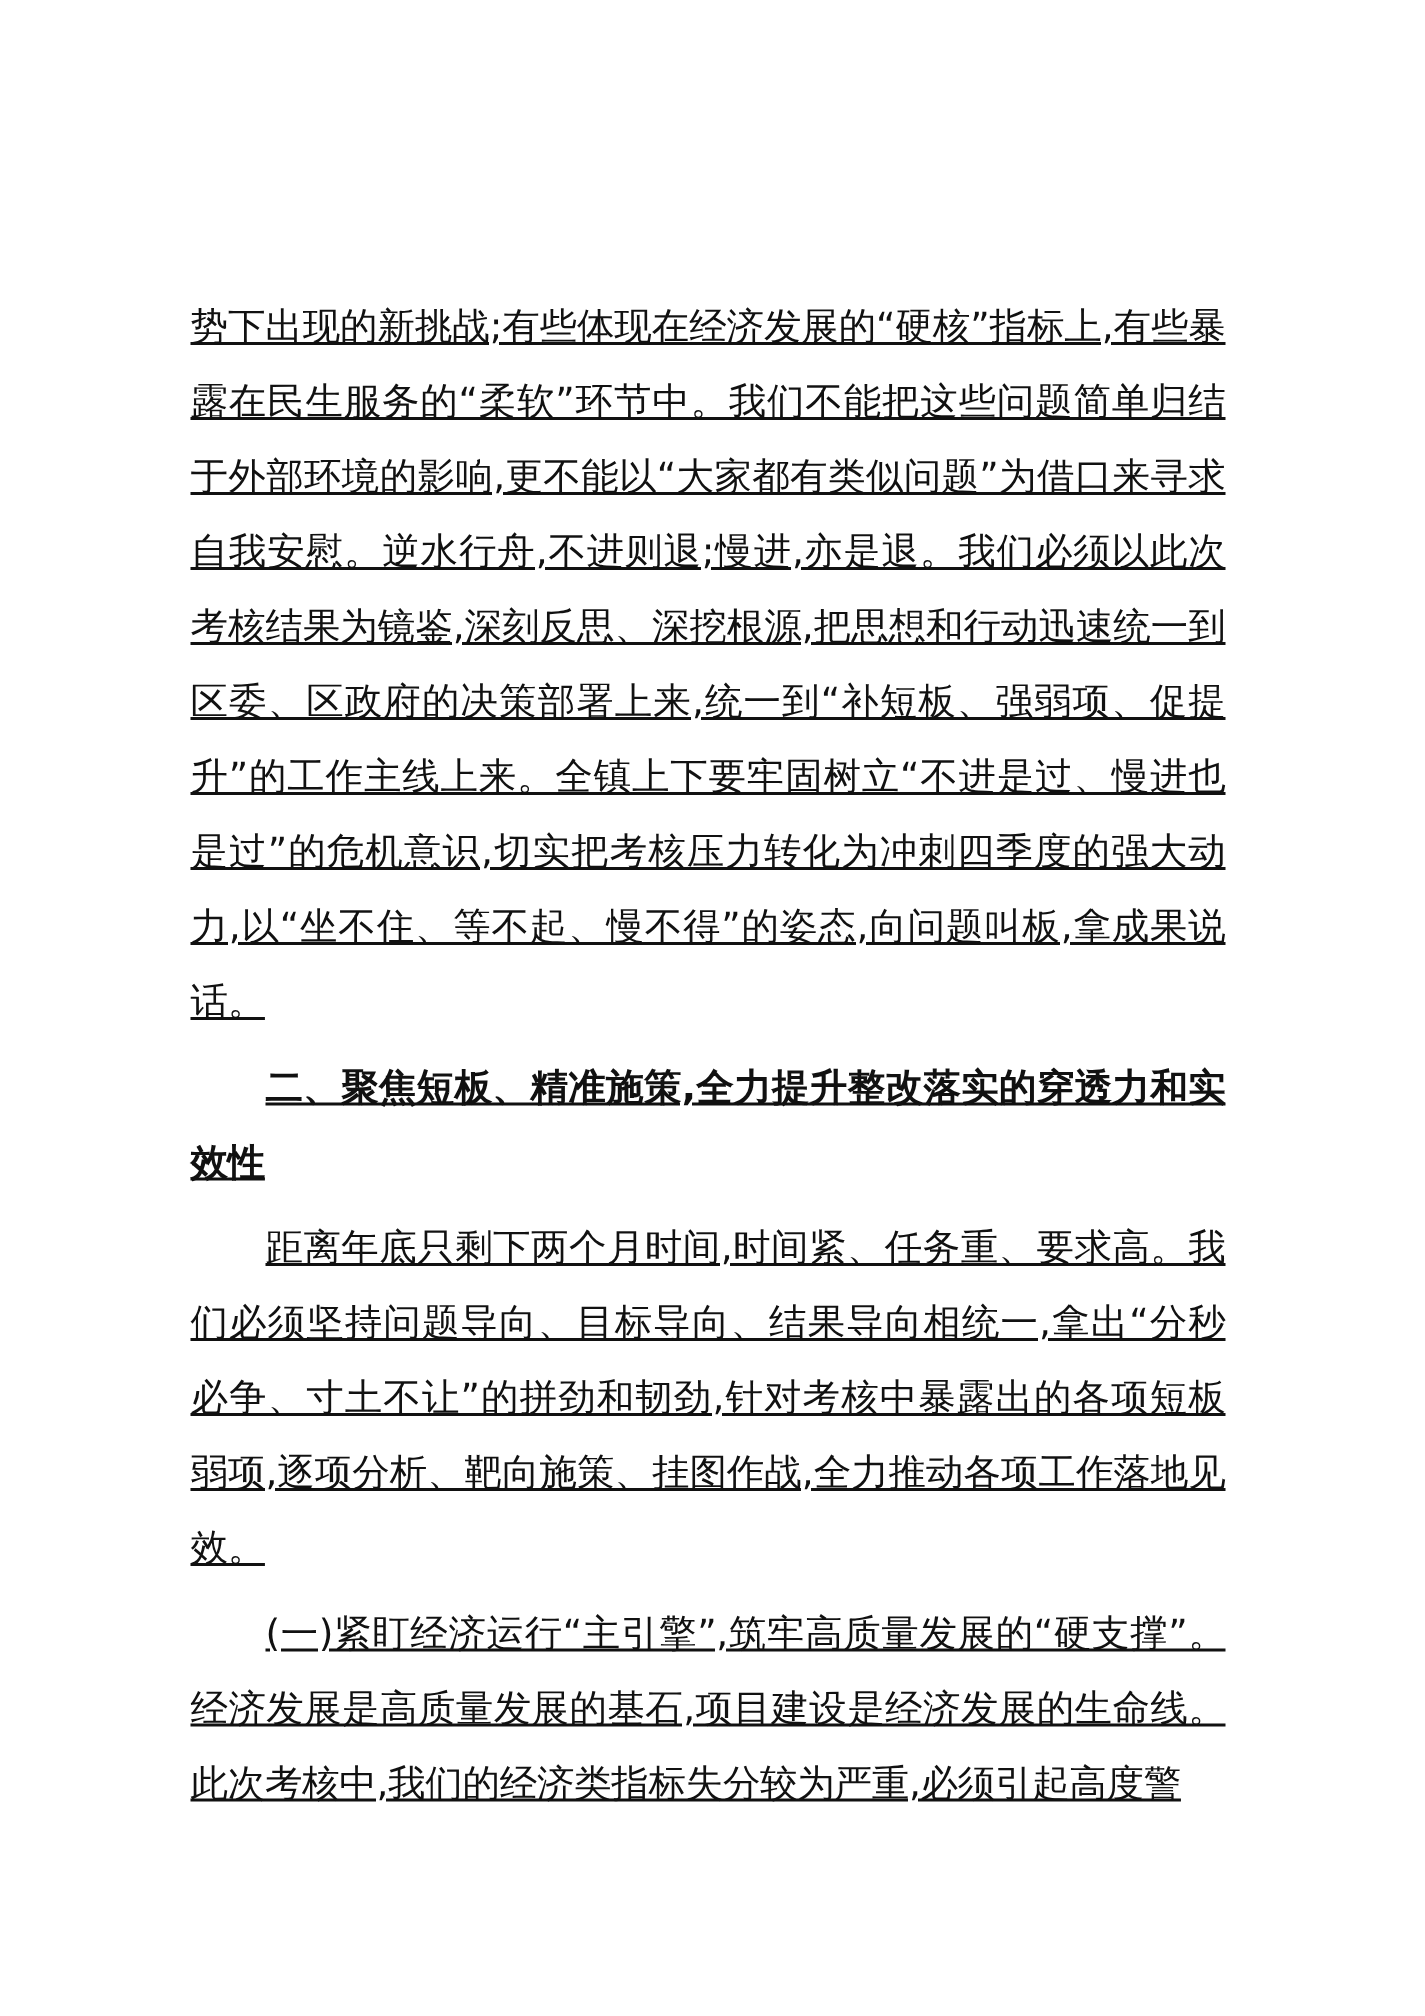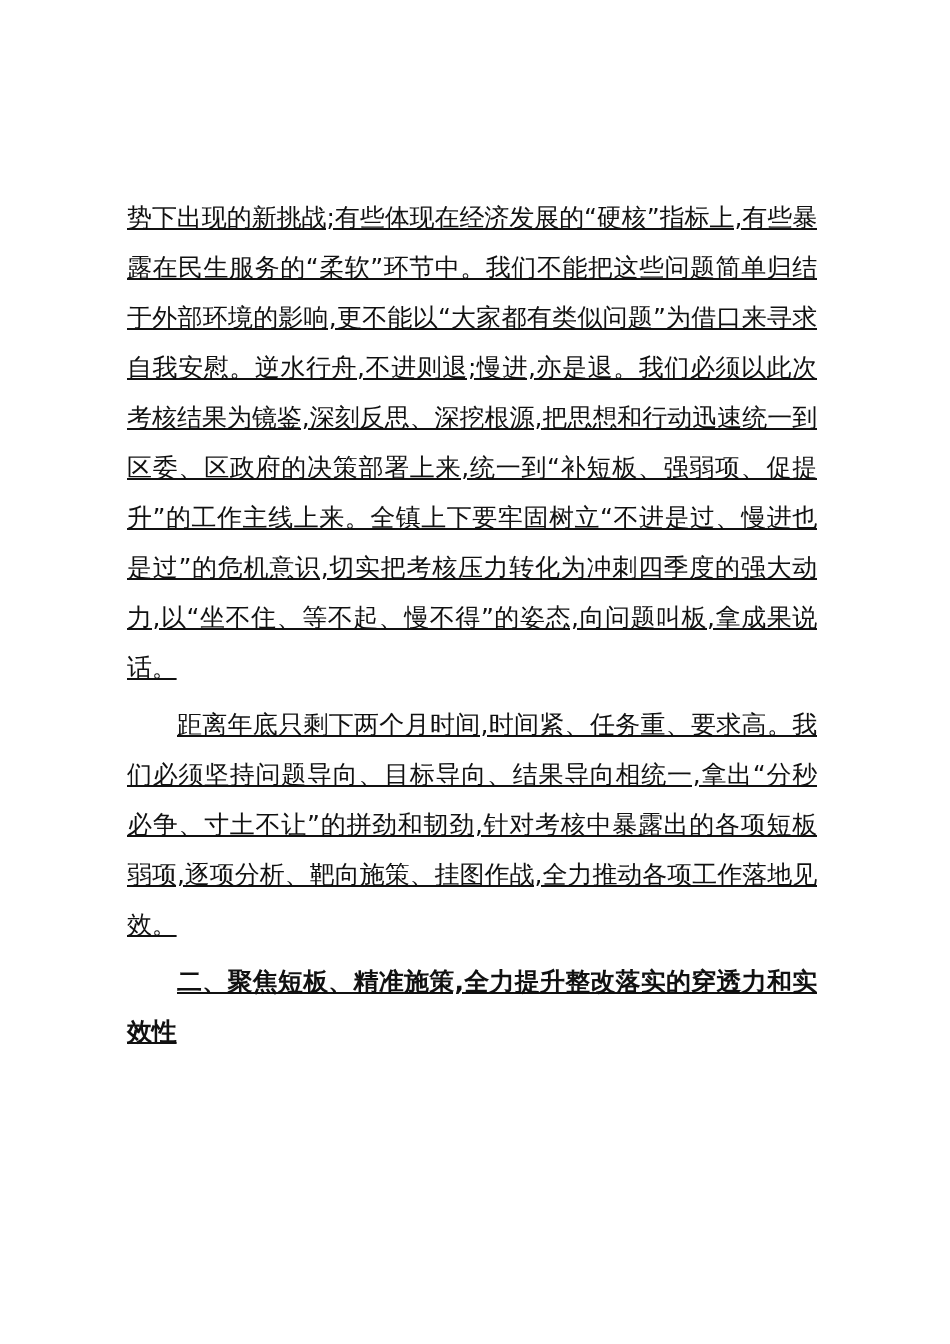--- a/index.html
+++ b/index.html
@@ -39,15 +39,16 @@
   }
   .heading {
     font-weight: bold;
   }
 </style>
 </head>
 <body>
 
 <div class="page">
   <p class="para">势下出现的新挑战;有些体现在经济发展的“硬核”指标上,有些暴露在民生服务的“柔软”环节中。我们不能把这些问题简单归结于外部环境的影响,更不能以“大家都有类似问题”为借口来寻求自我安慰。逆水行舟,不进则退;慢进,亦是退。我们必须以此次考核结果为镜鉴,深刻反思、深挖根源,把思想和行动迅速统一到区委、区政府的决策部署上来,统一到“补短板、强弱项、促提升”的工作主线上来。全镇上下要牢固树立“不进是过、慢进也是过”的危机意识,切实把考核压力转化为冲刺四季度的强大动力,以“坐不住、等不起、慢不得”的姿态,向问题叫板,拿成果说话。</p>
+  <p class="para indent heading">二、聚焦短板、精准施策,全力提升整改落实的穿透力和实效性</p>
   <p class="para indent">距离年底只剩下两个月时间,时间紧、任务重、要求高。我们必须坚持问题导向、目标导向、结果导向相统一,拿出“分秒必争、寸土不让”的拼劲和韧劲,针对考核中暴露出的各项短板弱项,逐项分析、靶向施策、挂图作战,全力推动各项工作落地见效。</p>
-  <p class="para indent heading">二、聚焦短板、精准施策,全力提升整改落实的穿透力和实效性</p>
+  <p class="para indent">(一)紧盯经济运行“主引擎”,筑牢高质量发展的“硬支撑”。经济发展是高质量发展的基石,项目建设是经济发展的生命线。此次考核中,我们的经济类指标失分较为严重,必须引起高度警</p>
 </div>
 
 </body></html>

